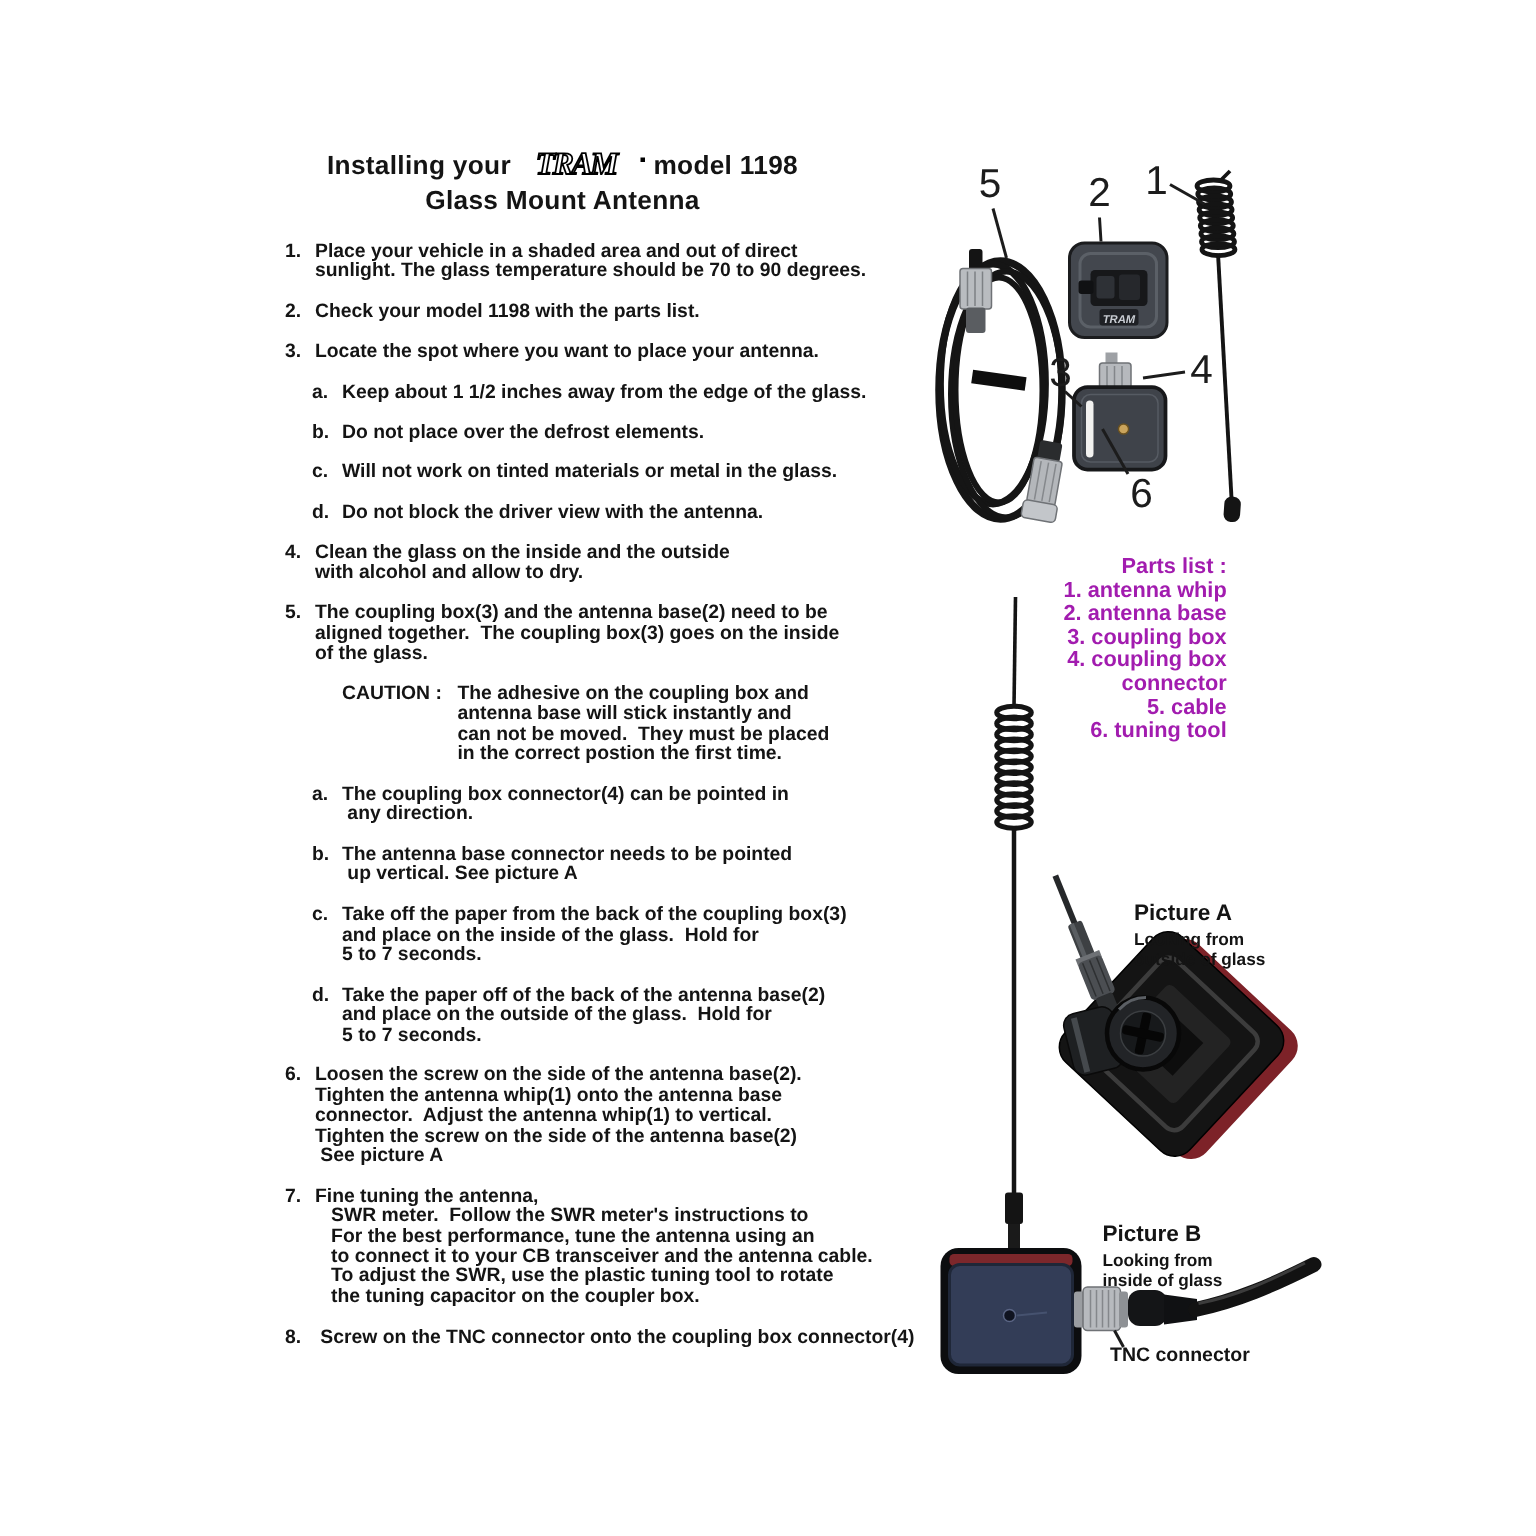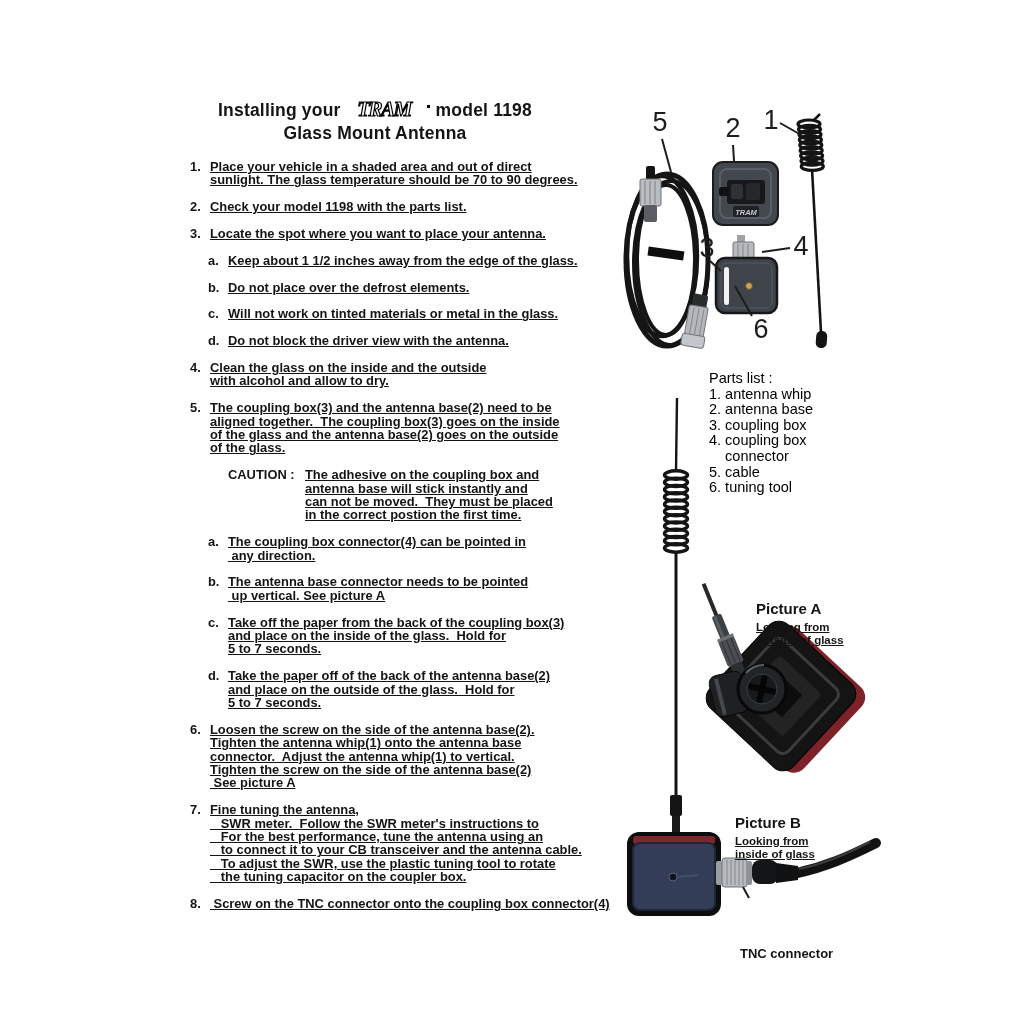--- a/index.html
+++ b/index.html
@@ -12,43 +12,43 @@
            font-size:17.5px; line-height:21.5px; letter-spacing:0.2px; white-space:nowrap; }
   .title .row { display:flex; align-items:center;justify-content:center; }
   .title .logo-svg { margin:0 6px 2px 7px; }
   .tm-dot { width:3px; height:3px; background:#000; display:inline-block; margin:-10px 0 0 1px; vertical-align:top; }
 
   
   .instructions { position:absolute; left:190px; top:160px; width:512px; }
   .instr { position:relative; margin-bottom:13.4px; font-weight:bold;
            font-size:12.9px; line-height:13.4px; }
   .instr .num  { position:absolute; left:0; top:0; white-space:pre; }
-  .instr .body { margin-left:20px;text-decoration:underline; }
+  .instr .body { margin-left:20px; }
   .instr.sub .num  { left:18px; }
   .instr.sub .body { margin-left:38px; }
   .instr.caution .num  { left:38px; }
   .instr.caution .body { margin-left:115px; }
   .line { white-space:pre; }
 
   
   #fig { position:absolute; left:600px; top:95px; }
   .fig-num { font-family:"Liberation Sans", sans-serif; font-size:27px; font-weight:400; fill:#1c1c1c; }
 
   
   .parts-list { position:absolute; left:709px; top:371px; font-size:14.5px;
-                line-height:15.6px; font-weight:400; color:#000000; }
+                line-height:15.6px; font-weight:700; color:#a21caf;text-align:right; }
   .pl-line { white-space:pre; }
 
   
   .pic-label { position:absolute; }
   .pic-label .pic-title { font-weight:bold; font-size:15px; }
-  .pic-label .pic-sub   { font-weight:bold; font-size:11.5px; line-height:13px; margin-top:4px; white-space:pre;text-decoration:underline; }
+  .pic-label .pic-sub   { font-weight:bold; font-size:11.5px; line-height:13px; margin-top:4px; white-space:pre; }
   #picA-label { left:756px; top:600px; }
   #picB-label { left:735px; top:814px; }
-  #tnc-label  { position:absolute; left:740px; top:946px; font-weight:bold; font-size:13px; white-space:nowrap; }
+  #tnc-label  { position:absolute; left:740px; top:895px; font-weight:bold; font-size:13px; white-space:nowrap; }
 </style>
 </head>
 <body>
 
 <div class="sheet">
 
   <div class="title">
     <div class="row">
       <span>Installing your</span>
       <svg class="logo-svg" width="72" height="22" viewBox="0 0 72 22">
@@ -109,21 +109,20 @@
         <div class="body">
           <div class="line">Clean the glass on the inside and the outside</div>
           <div class="line">with alcohol and allow to dry.</div>
         </div>
       </div>
       <div class="instr">
         <span class="num">5.</span>
         <div class="body">
           <div class="line">The coupling box(3) and the antenna base(2) need to be</div>
           <div class="line">aligned together.  The coupling box(3) goes on the inside</div>
-          <div class="line">of the glass and the antenna base(2) goes on the outside</div>
           <div class="line">of the glass.</div>
         </div>
       </div>
       <div class="instr caution">
         <span class="num">CAUTION :</span>
         <div class="body">
           <div class="line">The adhesive on the coupling box and</div>
           <div class="line">antenna base will stick instantly and</div>
           <div class="line">can not be moved.  They must be placed</div>
           <div class="line">in the correct postion the first time.</div>

